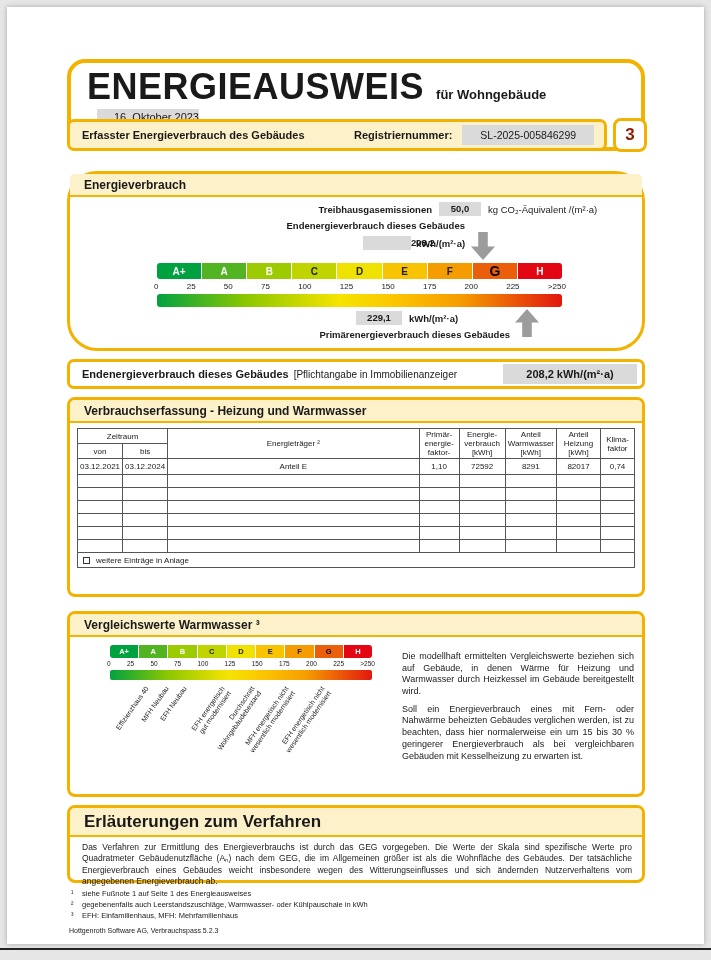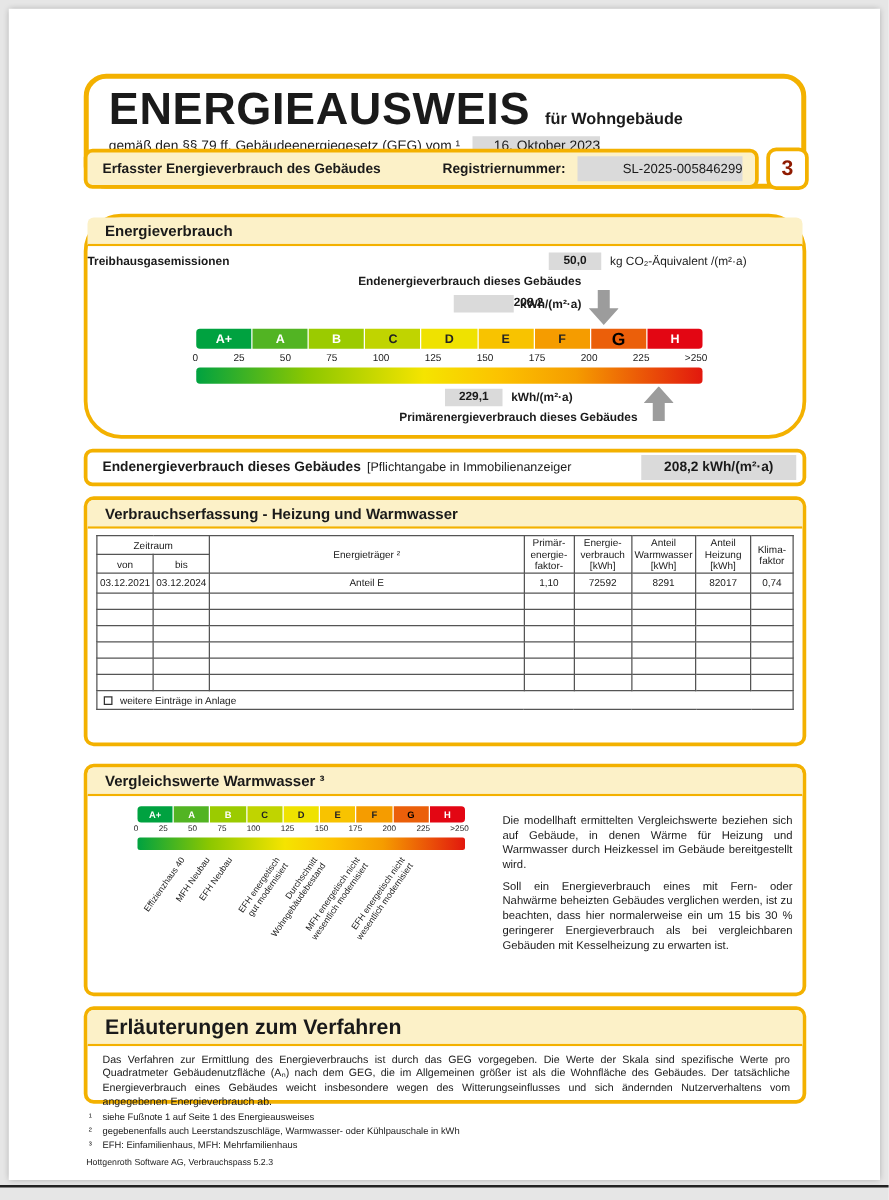--- a/index.html
+++ b/index.html
@@ -27,39 +27,39 @@
   .date-box { margin-left:10px; width:102px; height:16px; line-height:16px; text-align:right; font-size:11px; }
 
   
   .info-bar {
     position:absolute; left:60px; top:112px; width:540px; height:32px;
     border:3px solid #f3b100; border-radius:7px; background:#fcf1c8;
     display:flex; align-items:center; padding:0 10px 0 12px; font-size:11px;
   }
   .ib-title { font-weight:bold; width:272px; }
   .ib-reg { font-weight:bold; }
-  .reg-box { margin-left:10px; flex:1; height:20px; line-height:20px; text-align:right; font-size:10.5px; }
+  .reg-box { margin-left:10px; flex:1; height:20px; line-height:20px; text-align:center; font-size:10.5px; }
   .page-badge {
     position:absolute; left:606px; top:111px; width:34px; height:34px;
     border:3px solid #f3b100; border-radius:8px; background:#fff;
     display:flex; align-items:center; justify-content:center;
     font-size:17px; font-weight:bold; color:#8f1a00;
   }
 
   
   .sec { position:absolute; left:60px; width:578px; border:3px solid #f3b100; border-radius:8px; background:#fff; }
   .sec-title {
     background:#fcf1c8; border-bottom:2px solid #f3b100; border-radius:5px 5px 0 0;
     font-weight:bold; font-size:12px; padding:4px 0 3px 14px;
   }
 
   
   .consumption-box { top:164px; height:180px;border-radius:30px; }
   .consumption-body { position:relative; height:150px; font-size:9.5px; }
-  .ghg-label { position:absolute; top:7px; left:0; width:362px; text-align:left; font-weight:bold; }
+  .ghg-label { position:absolute; top:7px; left:0; width:362px; text-align:right; font-weight:bold; }
   .ghg-value { position:absolute; top:5px; left:369px; width:42px; height:14px; line-height:14px; text-align:center; font-weight:bold; }
   .ghg-unit { position:absolute; top:7px; left:418px; }
   .final-label { position:absolute; top:23px; left:0; width:395px; text-align:right; font-weight:bold; }
   .final-value { position:absolute; top:39px; left:293px; width:46px; height:14px; line-height:14px; text-align:right; font-weight:bold;padding-left:48px; }
   .final-unit { position:absolute; top:41px; left:346px; font-weight:bold; }
   .primary-value { position:absolute; top:114px; left:286px; width:46px; height:14px; line-height:14px; text-align:center; font-weight:bold; }
   .primary-unit { position:absolute; top:116px; left:339px; font-weight:bold; }
   .primary-label { position:absolute; top:132px; left:0; width:440px; text-align:right; font-weight:bold; }
 
   .arrow { position:absolute; background:#9c9c9c; width:24px; height:28px; }
@@ -86,21 +86,21 @@
   }
 
   
   .mand-bar {
     position:absolute; left:60px; top:352px; width:578px; height:30px;
     border:3px solid #f3b100; border-radius:7px; background:#fff;
     display:flex; align-items:center; padding:0 5px 0 12px;
   }
   .mb-label { font-weight:bold; font-size:11px; }
   .mb-note { font-size:10px; margin-left:5px; }
-  .mb-value { margin-left:auto; width:124px; height:20px; line-height:20px; text-align:center; font-weight:bold; font-size:11px; }
+  .mb-value { margin-left:auto; width:134px; height:20px; line-height:20px; text-align:center; font-weight:bold; font-size:11px; }
 
   
   .table-box { top:390px; height:200px; }
   .table-body { padding:5px 7px; }
   table { width:100%; border-collapse:collapse; font-size:8px; }
   th,td { border:1px solid #555; text-align:center; padding:1px 2px; }
   th { font-weight:normal; white-space:pre-line; vertical-align:middle; }
   tbody td { height:13px; }
   tr.data td { height:16px; }
   .w-von{width:44px} .w-bis{width:44px} .w-pef{width:40px} .w-verb{width:46px} .w-ww{width:48px} .w-hz{width:44px} .w-kf{width:34px}
@@ -138,21 +138,20 @@
 <body>
 
 <div class="page">
 
   <section class="hdr-box">
     <div class="hdr-row">
       <h1 class="hdr-title">ENERGIEAUSWEIS</h1>
       <div class="hdr-sub">für Wohngebäude</div>
     </div>
     <div class="hdr-law">
-      <span>gemäß den §§ 79 ff. Gebäudeenergiegesetz (GEG) vom ¹</span>
       <span class="gray-box date-box">16. Oktober 2023</span>
     </div>
   </section>
 
   <section class="info-bar">
     <span class="ib-title">Erfasster Energieverbrauch des Gebäudes</span>
     <span class="ib-reg">Registriernummer:</span>
     <span class="gray-box reg-box">SL-2025-005846299</span>
   </section>
   <div class="page-badge">3</div>

